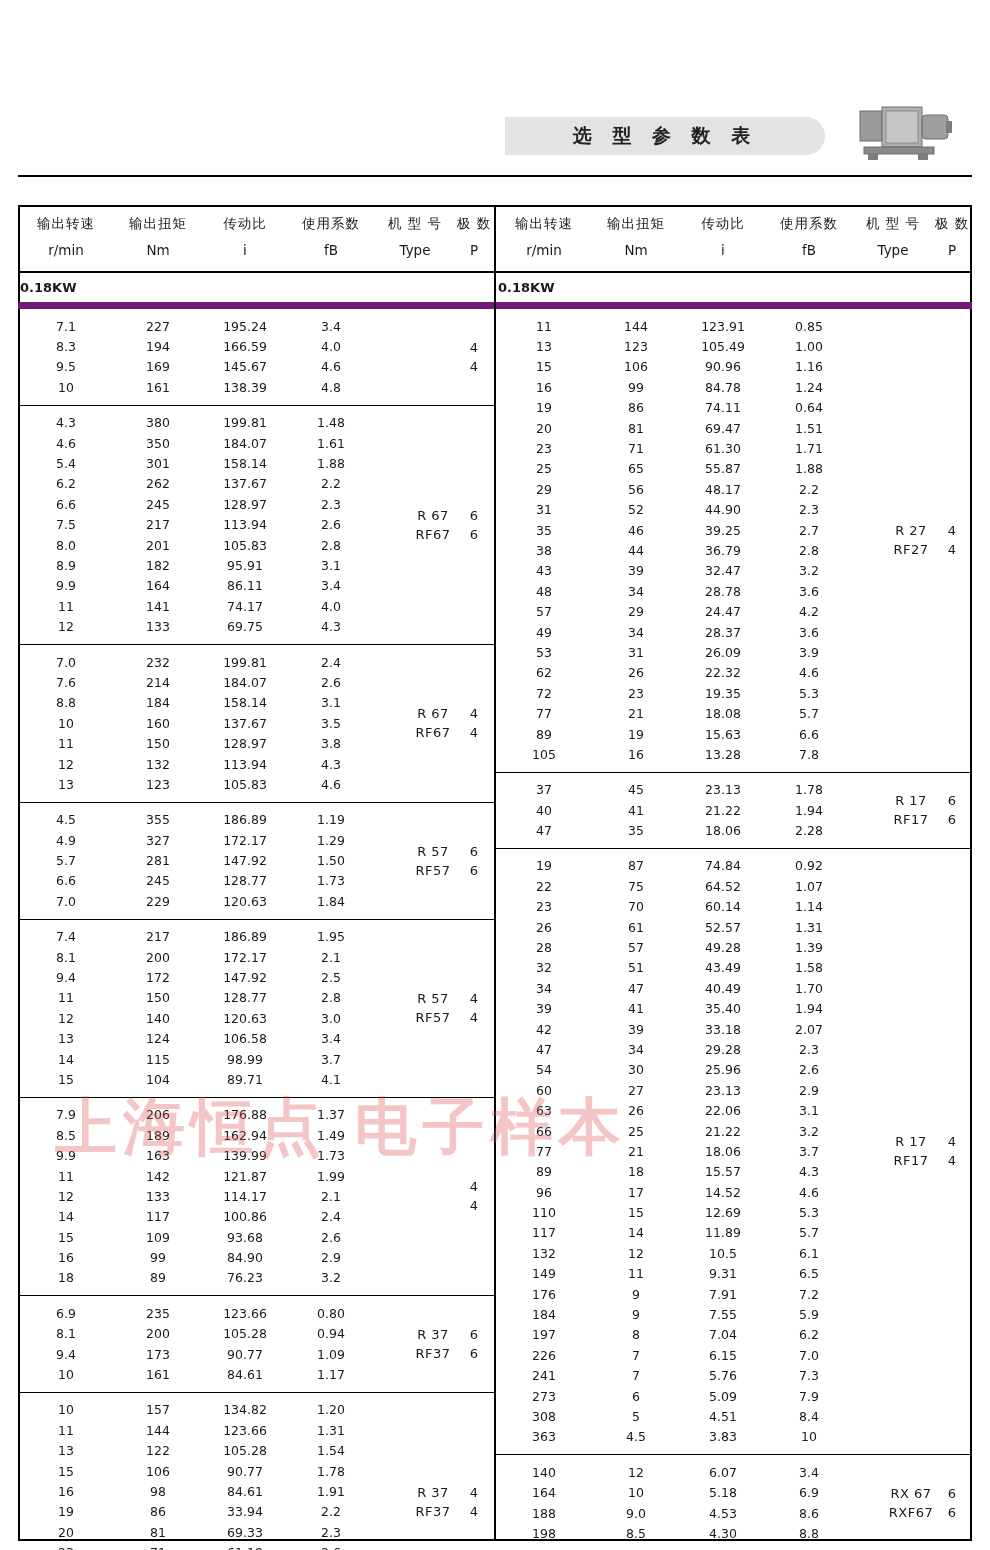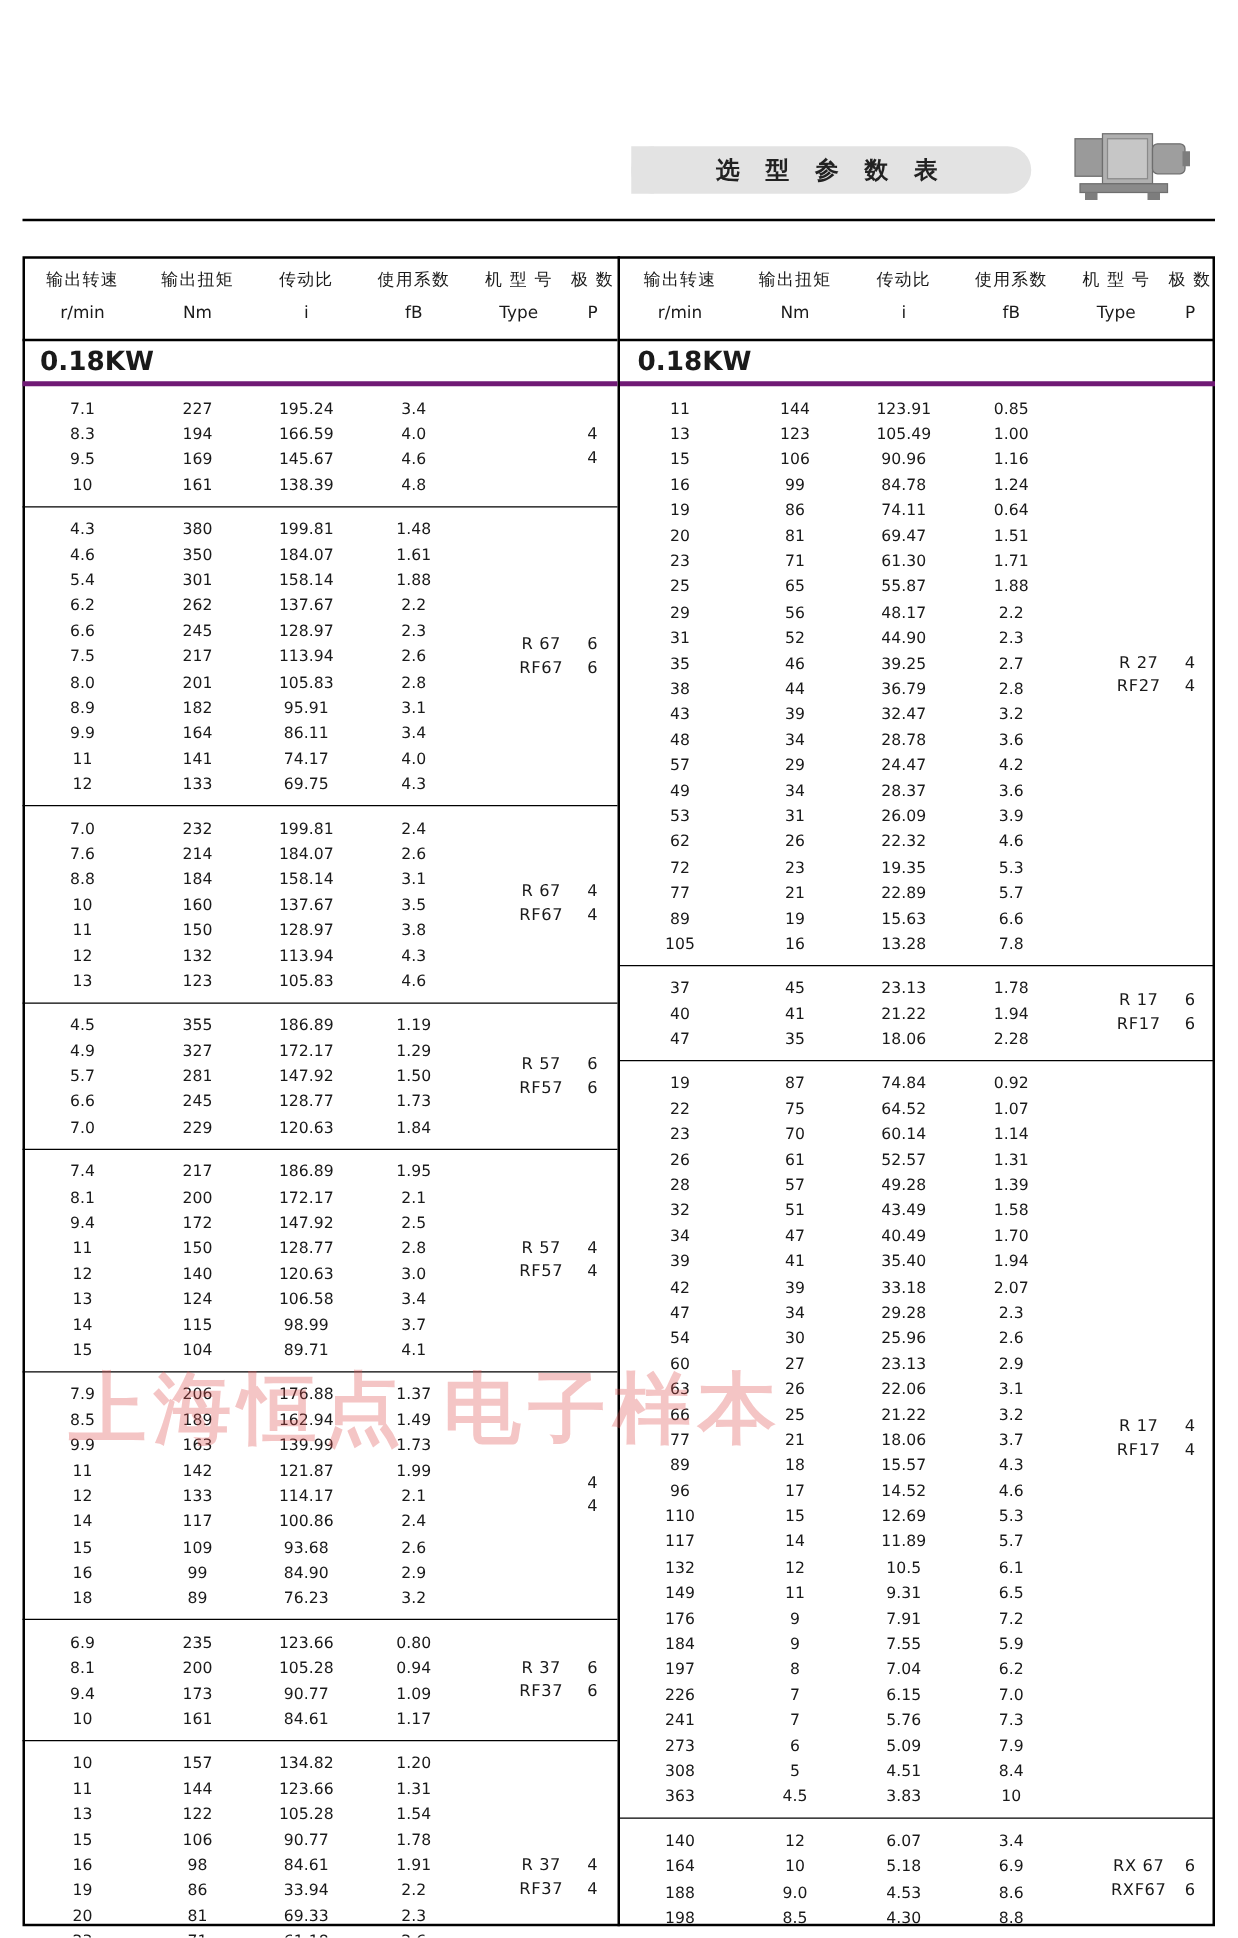--- a/index.html
+++ b/index.html
@@ -87,24 +87,24 @@
   
   .c1{width:96px;}
   .c2{width:88px;}
   .c3{width:86px;}
   .c4{width:86px;}
   .c5{width:82px;}
   .c6{width:36px;}
 
   .kwrow{
     height:36px;display:flex;align-items:center;
-    padding-left:14px;
-    font-size:21px;font-weight:bold;
+    padding-left:2px;
+    font-size:13px;font-weight:bold;
     font-family:"DejaVu Sans", sans-serif;
-    border-bottom:4px solid #701a75;
+    border-bottom:7px solid #701a75;
     box-sizing:border-box;
   }
 
   .group{
     position:relative;
     border-bottom:1px solid #000;
     box-sizing:border-box;
   }
   .group:last-child{border-bottom:none;}
   .grows{padding:7px 16px 7px 0;}
@@ -756,21 +756,21 @@
             </div>
             <div class="drow">
               <div class="cell num c1">72</div>
               <div class="cell num c2">23</div>
               <div class="cell num c3">19.35</div>
               <div class="cell num c4">5.3</div>
             </div>
             <div class="drow">
               <div class="cell num c1">77</div>
               <div class="cell num c2">21</div>
-              <div class="cell num c3">22.89</div>
+              <div class="cell num c3">18.08</div>
               <div class="cell num c4">5.7</div>
             </div>
             <div class="drow">
               <div class="cell num c1">89</div>
               <div class="cell num c2">19</div>
               <div class="cell num c3">15.63</div>
               <div class="cell num c4">6.6</div>
             </div>
             <div class="drow">
               <div class="cell num c1">105</div>

